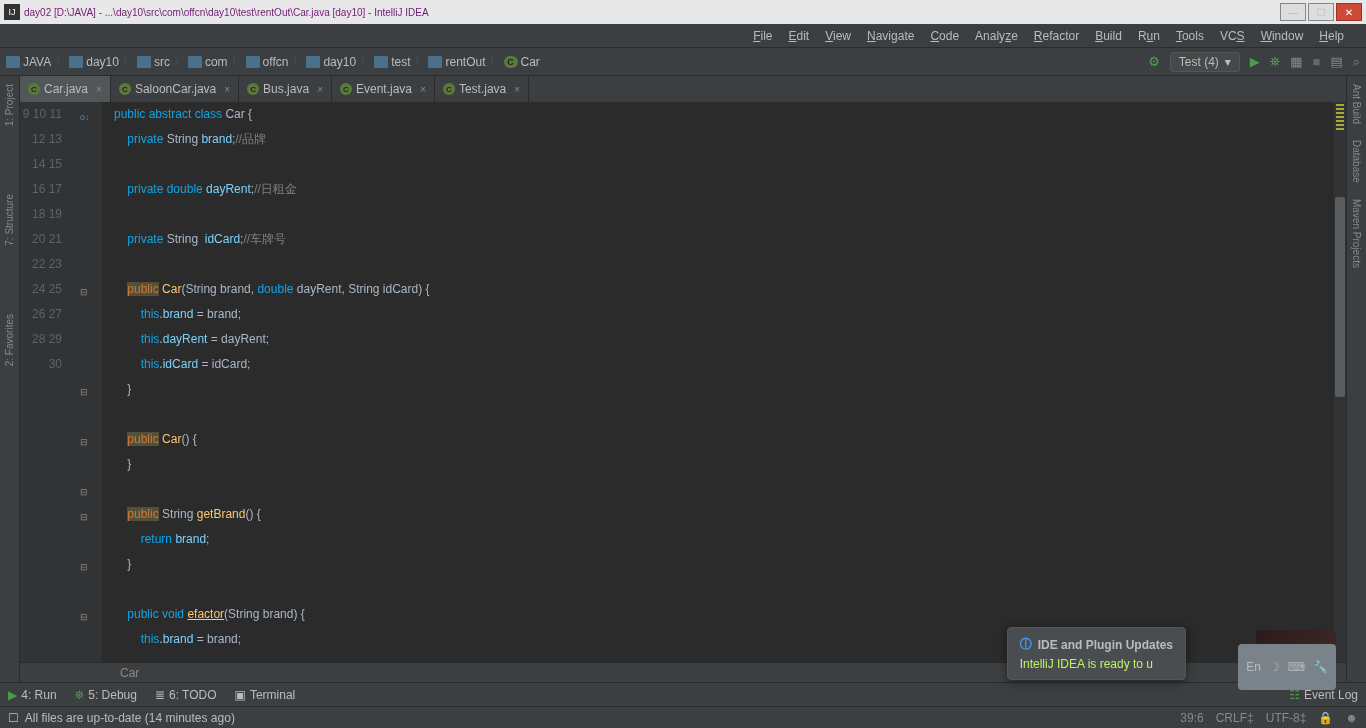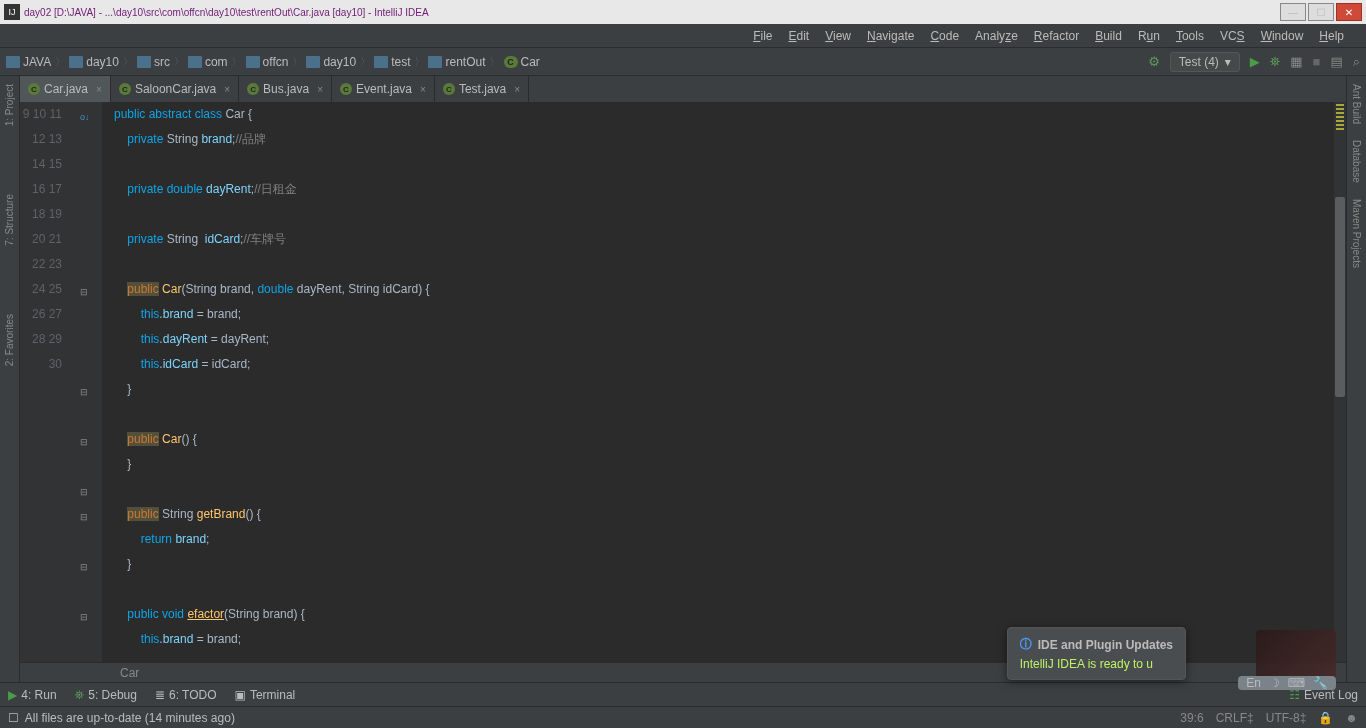--- a/index.html
+++ b/index.html
@@ -52,21 +52,21 @@
 .bt-item { display: flex; align-items: center; gap: 4px; font-size: 11px; color: #bbb; cursor: pointer; }
 .bt-play { color: #4a9c4a; }
 .bt-bug { color: #5a9a5a; }
 .event-log { margin-left: auto; display: flex; align-items: center; gap: 4px; }
 .statusbar { background: #3c3f41; height: 22px; display: flex; align-items: center; padding: 0 8px; border-top: 1px solid #2b2b2b; }
 .status-left { display: flex; align-items: center; gap: 6px; flex: 1; }
 .status-right { display: flex; align-items: center; gap: 12px; color: #888; }
 .notification { position: absolute; right: 180px; bottom: 48px; background: #4a4d4f; border: 1px solid #555; padding: 8px 12px; border-radius: 4px; box-shadow: 0 2px 8px rgba(0,0,0,0.5); }
 .notif-title { color: #bbb; font-weight: bold; display: flex; align-items: center; gap: 6px; }
 .notif-body { color: #bef264; margin-top: 4px; }
-.ime-widget { position: absolute; right: 30px; bottom: 38px; background: #7a828a; border-radius: 4px; padding: 0 8px; display: flex; gap: 8px; align-items: center; }
+.ime-widget { position: absolute; right: 30px; bottom: 38px; background: #7a828a; border-radius: 4px; padding: 16px 8px; display: flex; gap: 8px; align-items: center; }
 .anime-widget { position: absolute; right: 30px; bottom: 38px; width: 80px; height: 60px; background: linear-gradient(135deg, #2a1a1a, #4a2a2a); border-radius: 4px; opacity: 0.9; }
 .error-stripe { width: 12px; background: #313335; }
 .es-mark { width: 8px; height: 2px; background: #a8a83a; margin: 2px auto; }
 .scrollbar-track { position: absolute; right: 0; top: 0; width: 12px; height: 100%; }
 .scrollbar-thumb { position: absolute; width: 10px; background: #5a5d5f; border-radius: 2px; right: 1px; }
 </style>
 </head>
 <body>
 
 <div class="titlebar">

